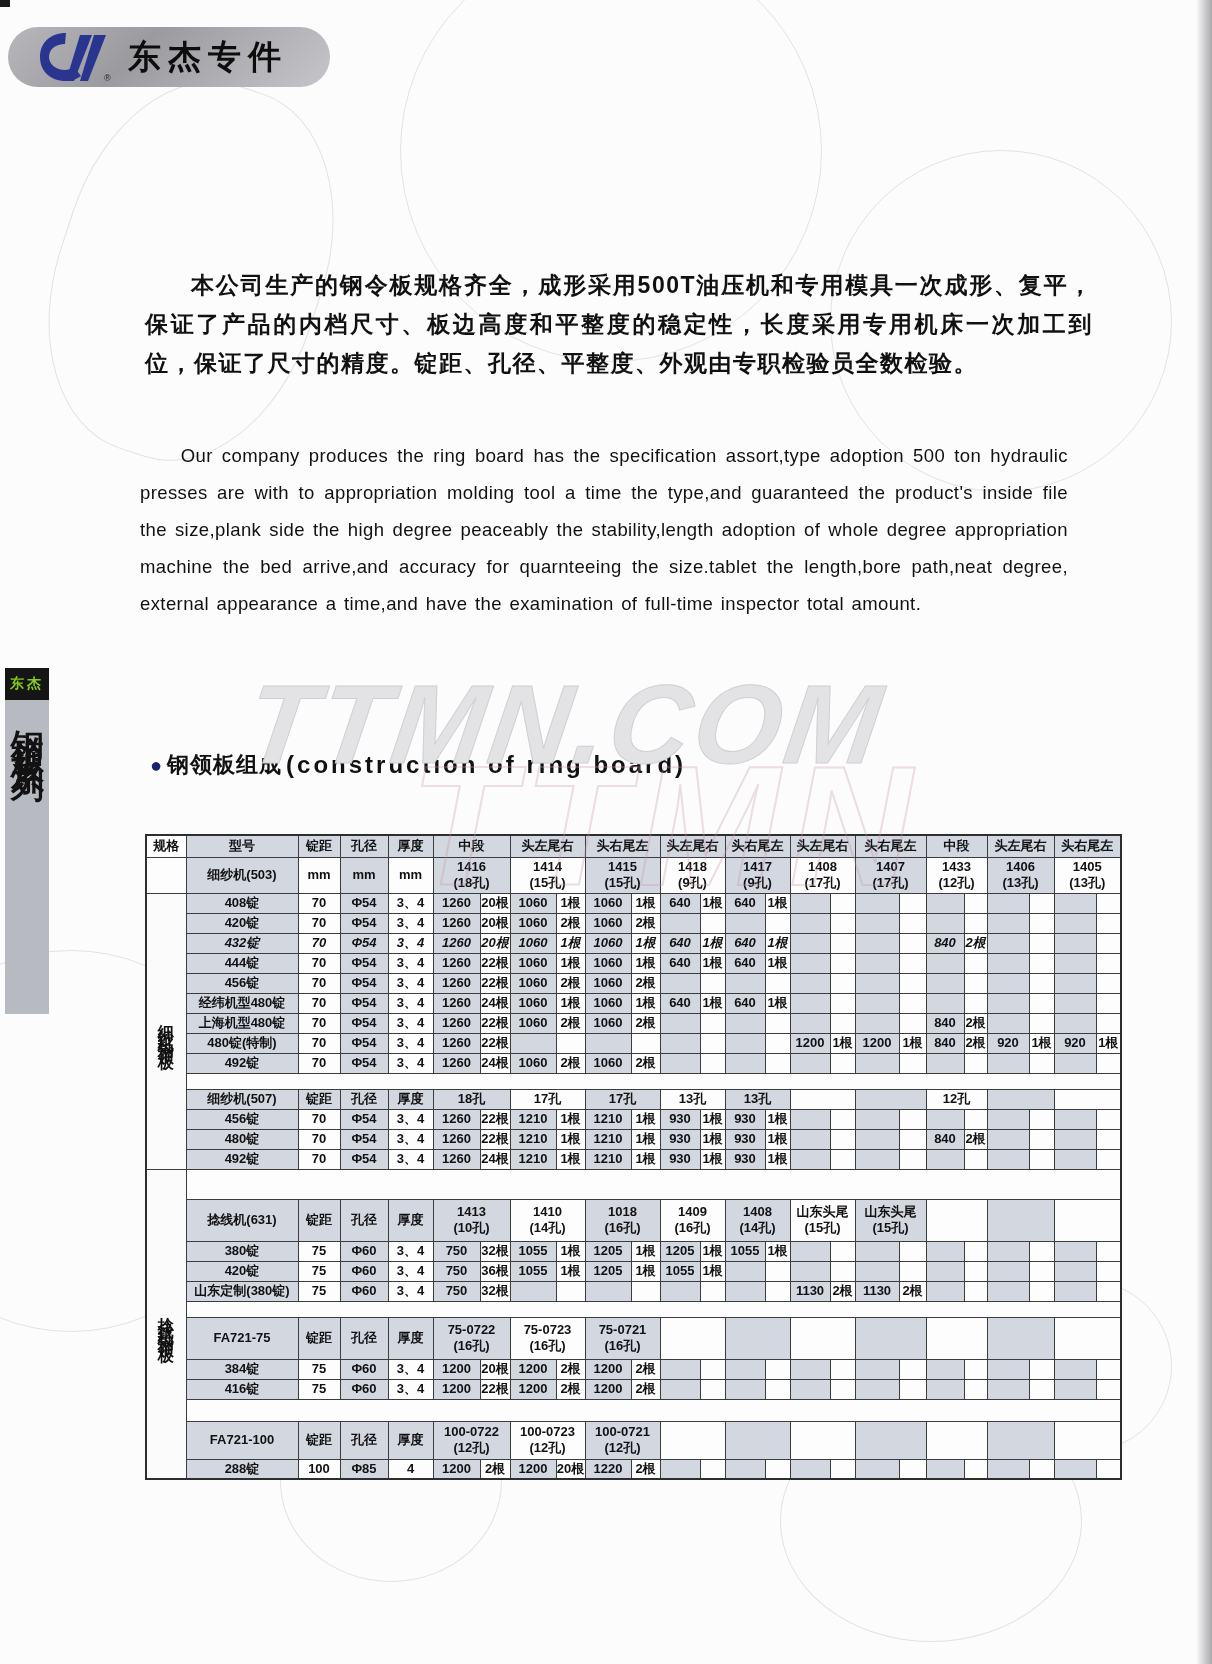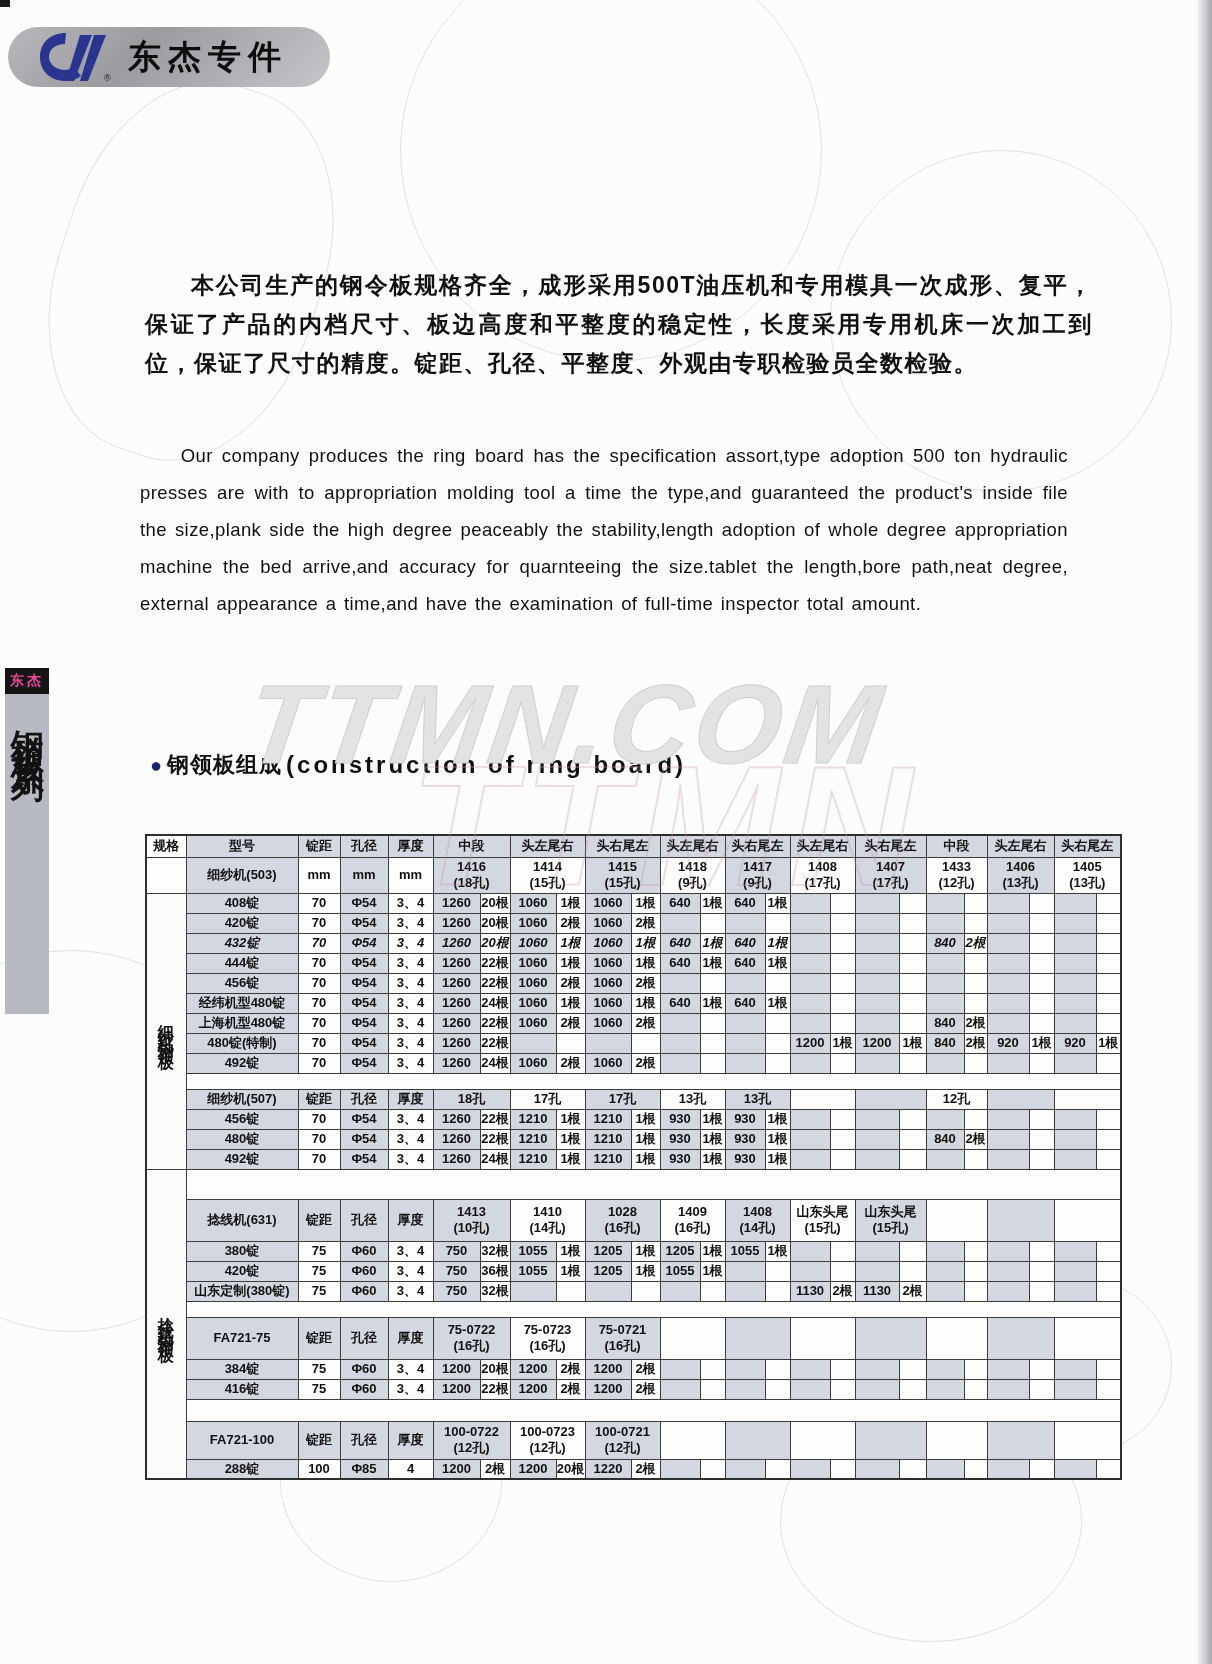--- a/index.html
+++ b/index.html
@@ -15,21 +15,21 @@
             background:linear-gradient(135deg,#b8b8bc,#9a9a9f 40%,#c6c6ca);display:flex;align-items:center;z-index:2;}
   .logo-mark{width:78px;height:52px;margin-left:28px;position:relative;}
   .logo-reg{position:absolute;left:96px;top:46px;font-size:9px;color:#222;}
   .brand-text{font-size:33px;font-weight:bold;color:#0d0d0d;letter-spacing:7px;margin-left:14px;}
   
   .intro-zh{position:absolute;left:145px;top:243px;width:948px;font-size:23px;font-weight:600;
             line-height:39px;text-align:justify;text-indent:2em;letter-spacing:1.5px;z-index:2;}
   .intro-en{position:absolute;left:140px;top:418px;width:928px;font-size:18.5px;line-height:37px;
             text-align:justify;text-indent:2.2em;letter-spacing:.4px;word-spacing:2px;z-index:2;}
   
-  .side-tab{position:absolute;left:5px;top:668px;width:44px;height:26px;background:#151515;color:#ec4899;
+  .side-tab{position:absolute;left:5px;top:668px;width:44px;height:32px;background:#151515;color:#84cc16;
             font-size:14px;font-weight:bold;display:flex;align-items:center;justify-content:center;
             letter-spacing:3px;z-index:3;}
   .side-strip{position:absolute;left:5px;top:694px;width:44px;height:310px;background:#b7bac0;z-index:2;
               display:flex;justify-content:center;padding-top:10px;}
   .vtext{writing-mode:vertical-rl;text-orientation:upright;font-size:33px;font-weight:bold;
          letter-spacing:10px;color:#121212;}
   
   .wm-main{position:absolute;left:248px;top:660px;z-index:4;font-size:112px;font-weight:bold;
            font-style:italic;transform:skewX(-8deg);color:#e3e3e6;-webkit-text-stroke:1px #cfcfd4;
            letter-spacing:4px;pointer-events:none;white-space:nowrap;}
@@ -508,21 +508,21 @@
       </tr>
       <tr style="height: 42px;">
         <td class="bg-g">捻线机(631)</td>
         <td class="bg-g">锭距</td>
         <td class="bg-g">孔径</td>
         <td class="bg-g">厚度</td>
         <td colspan="2" class="bg-g">1413
 (10孔)</td>
         <td colspan="2" class="bg-w">1410
 (14孔)</td>
-        <td colspan="2" class="bg-g">1028
+        <td colspan="2" class="bg-g">1018
 (16孔)</td>
         <td colspan="2" class="bg-w">1409
 (16孔)</td>
         <td colspan="2" class="bg-g">1408
 (14孔)</td>
         <td colspan="2" class="bg-w">山东头尾
 (15孔)</td>
         <td colspan="2" class="bg-g">山东头尾
 (15孔)</td>
         <td colspan="2" class="bg-w"></td>

